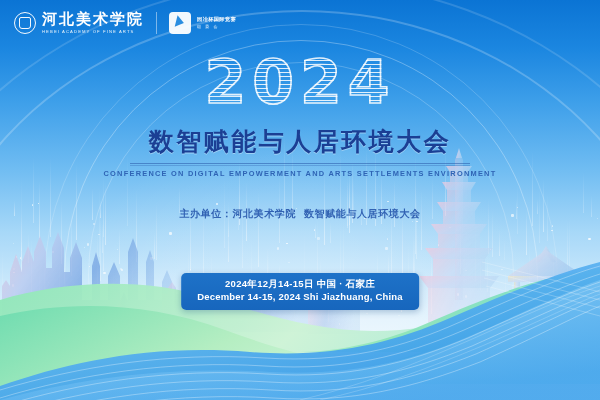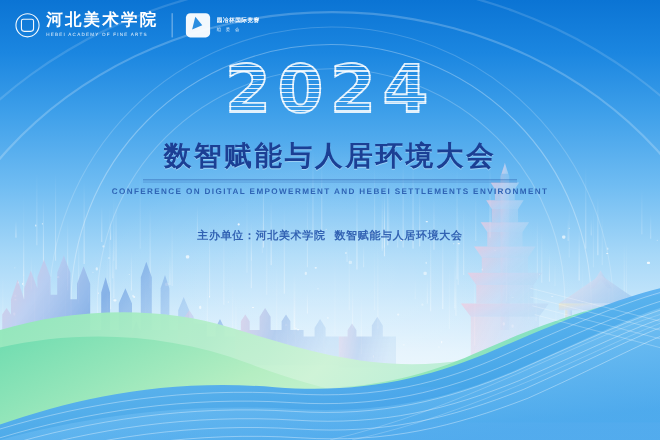--- a/index.html
+++ b/index.html
@@ -652,21 +652,25 @@
     </div>
   </div>
 
   <div class="year-wrap">
     <span class="year">2024</span>
   </div>
 
   <div class="title-wrap">
     <div class="title-cn">数智赋能与人居环境大会</div>
     <div class="rule"></div>
-    <div class="title-en">CONFERENCE ON DIGITAL EMPOWERMENT AND HEBEI SETTLEMENTS ENVIRONMENT</div>
+    <div class="title-en">CONFERENCE ON DIGITAL EMPOWERMENT AND ARTS SETTLEMENTS ENVIRONMENT</div>
   </div>
 
   <div class="organizer">
     <span>主办单位：</span><span>河北美术学院</span><span class="org-sep"></span><span>数智赋能与人居环境大会</span>
   </div>
 
+  <div class="date-pill">
+    <div class="date-cn">2024年12月14-15日  中国 · 石家庄</div>
+    <div class="date-en">December 14-15, 2024 Shi Jiazhuang, China</div>
+  </div>
 
 </div>
 
 </body></html>

